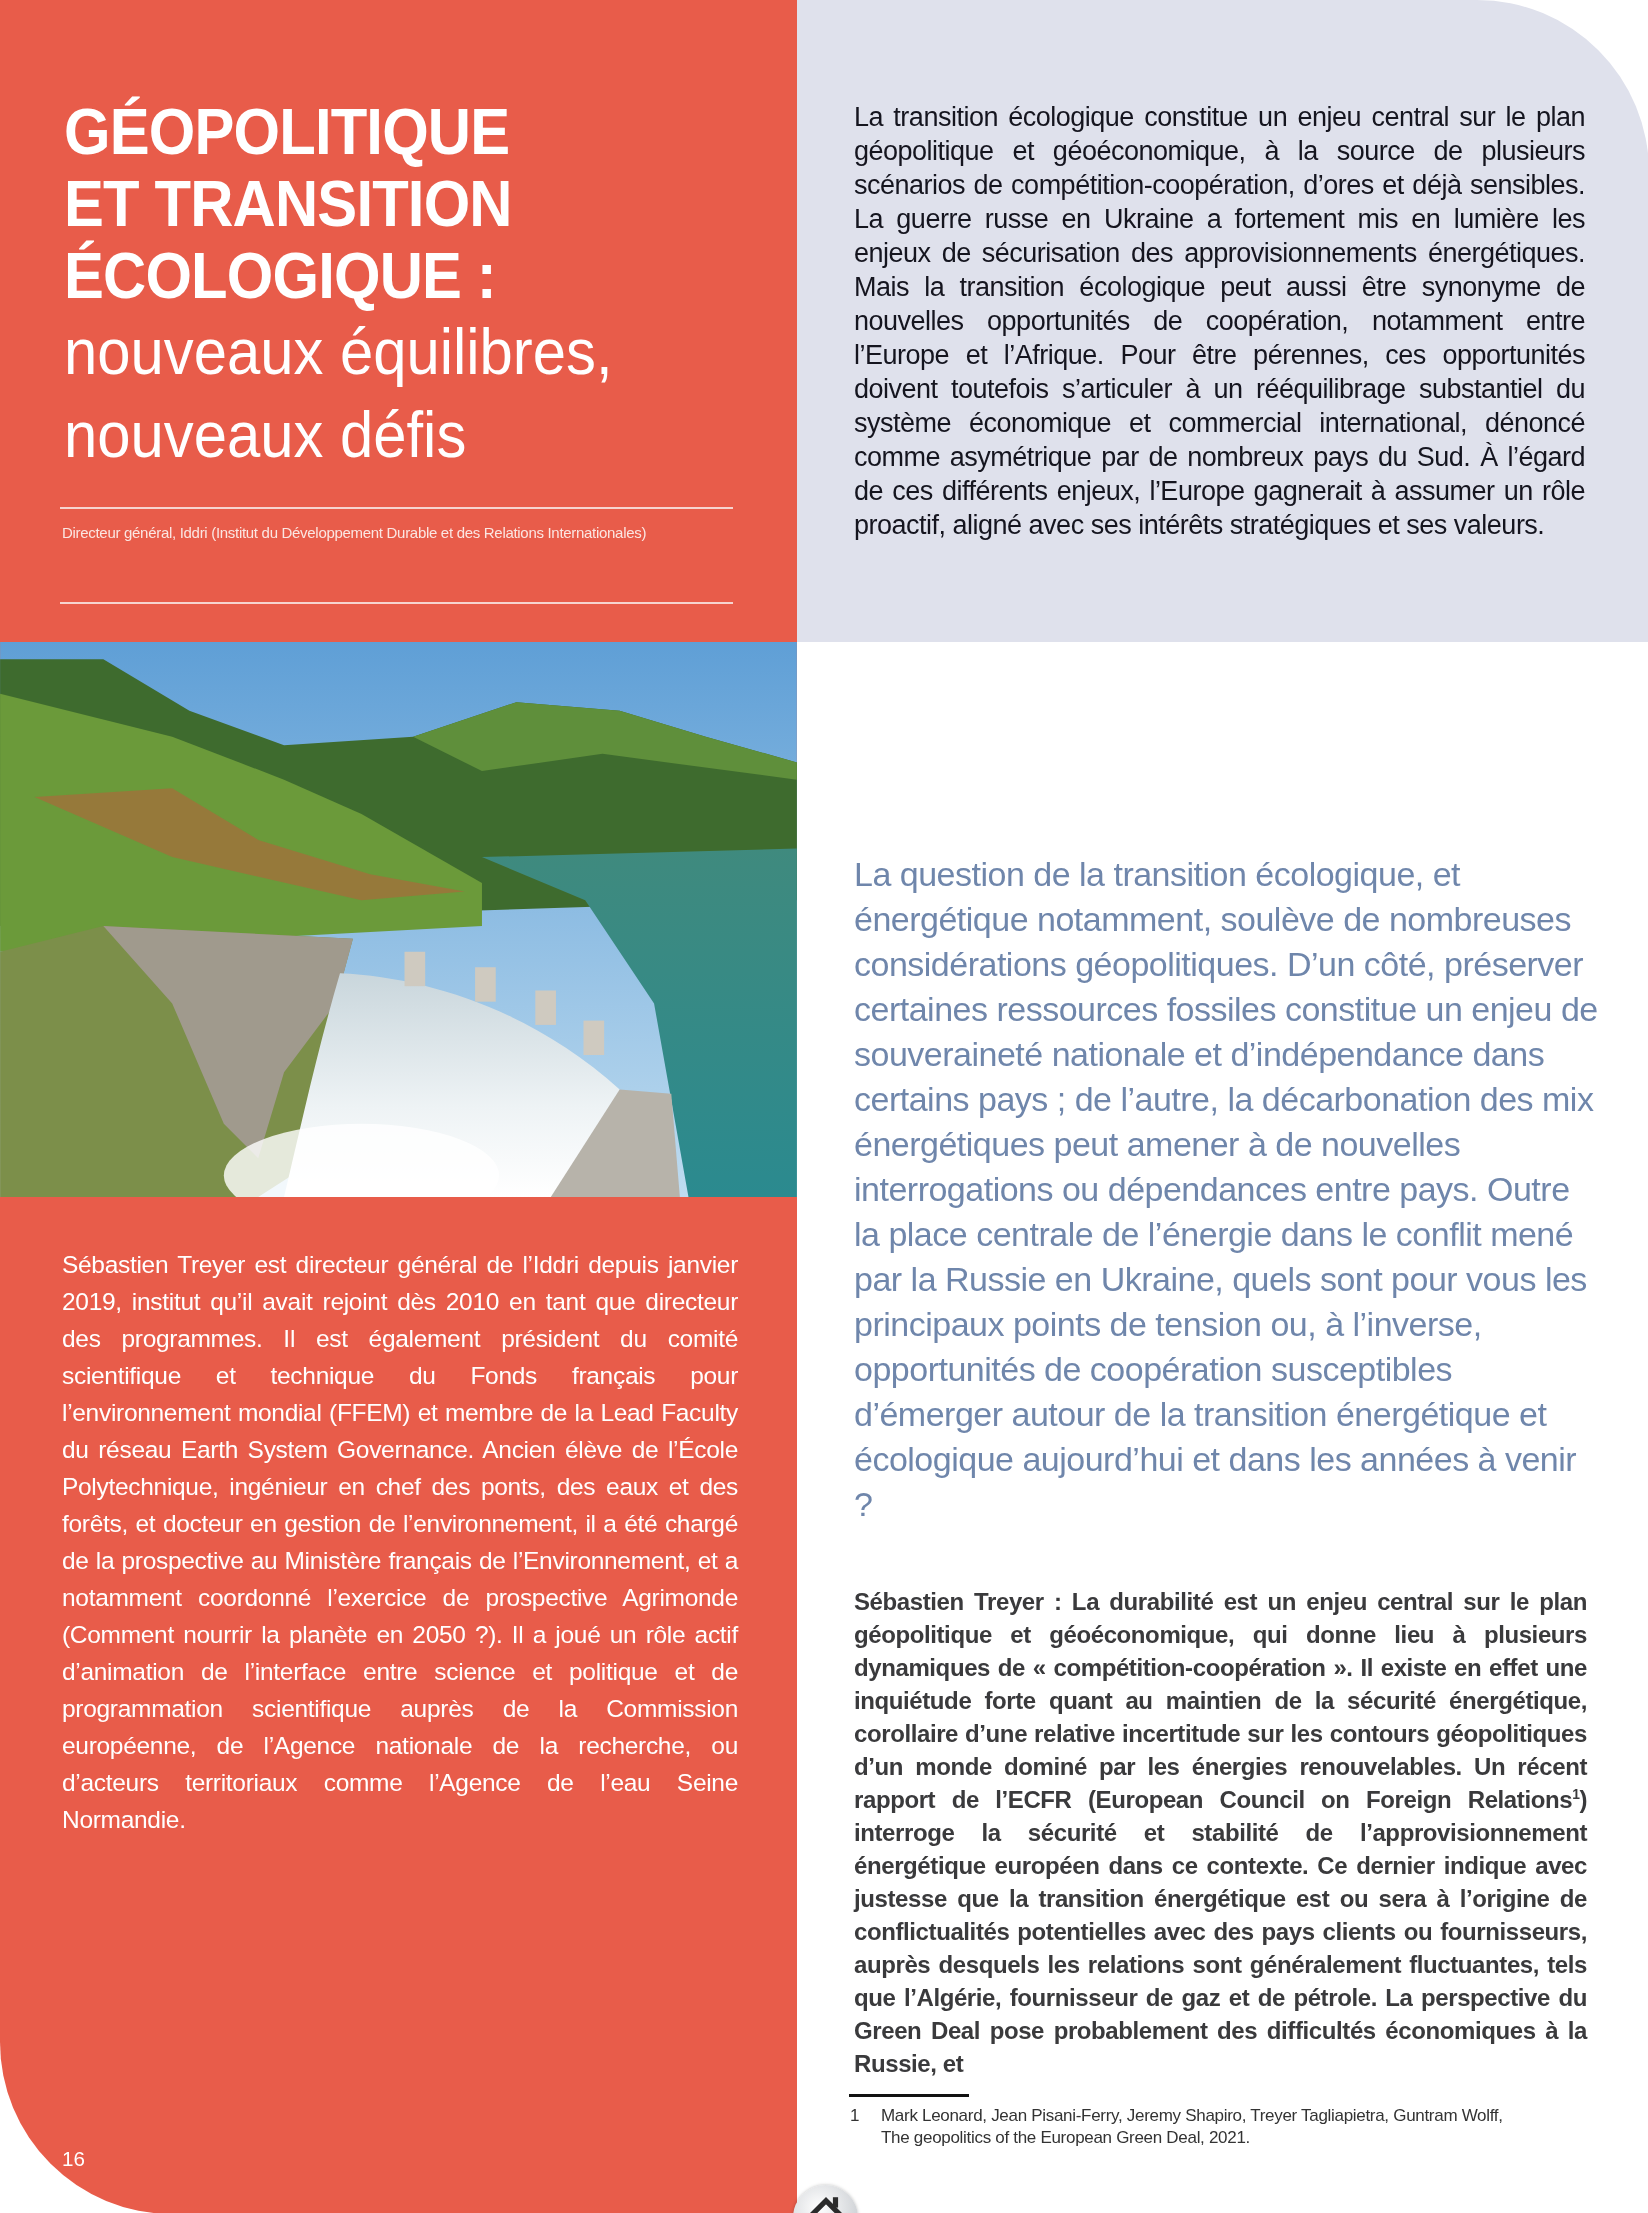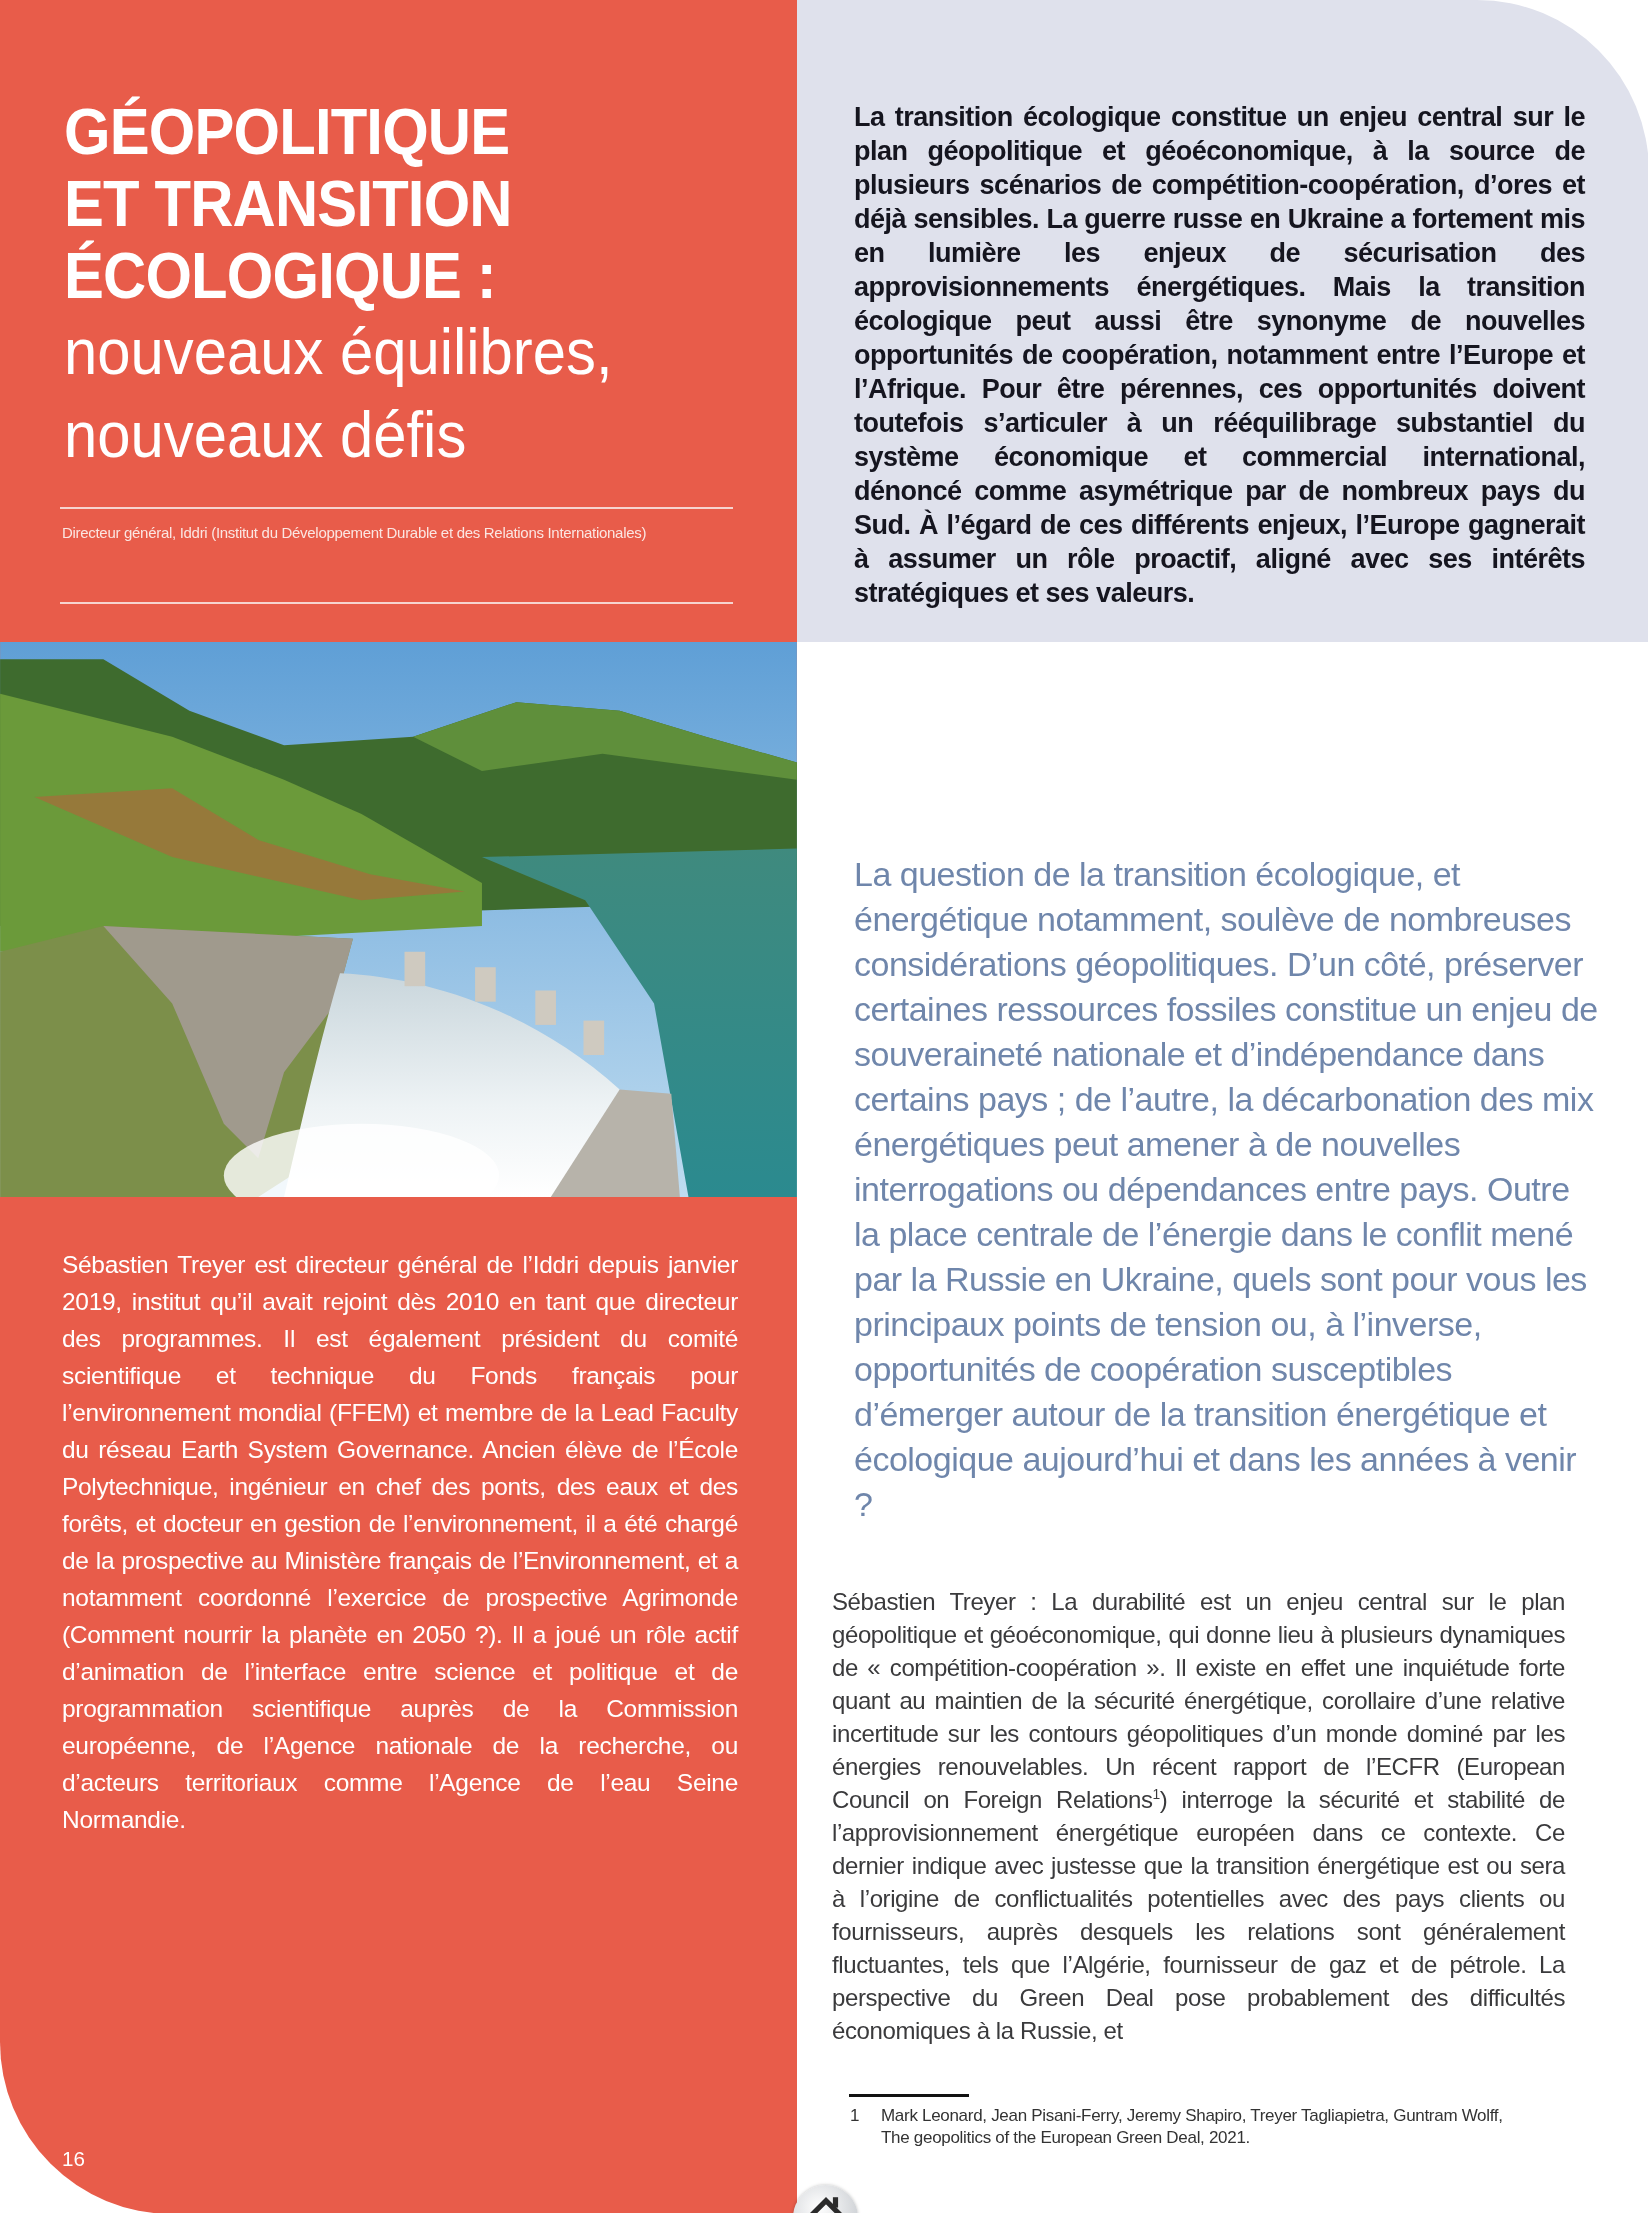--- a/index.html
+++ b/index.html
@@ -31,21 +31,21 @@
   }
   .rule { position: absolute; left: 60px; width: 673px; height: 1.7px; background: #f6d4cf; }
   .rule.r1 { top: 507px; }
   .rule.r2 { top: 602px; }
   .author-block { position: absolute; left: 62px; top: 521px; width: 671px; color: #fff; }
   .author-name { font-weight: bold; font-size: 20px; line-height: 24px; letter-spacing: -0.4px; }
   .author-role { font-size: 15px; line-height: 24px; color: #fbe6e2; letter-spacing: -0.3px; }
 
   .lead {
     position: absolute; left: 854px; top: 100px; width: 731px;
-    font-family: "Liberation Sans", sans-serif; font-weight: bold;
+    font-family: "Liberation Sans", sans-serif; font-weight: normal;
     font-size: 27px; line-height: 34px; color: #15151f;
     text-align: justify; letter-spacing: -0.5px;
   }
 
   .photo {
     position: absolute; left: 0; top: 642px; width: 797px; height: 555px; overflow: hidden;
   }
   .photo svg { display: block; }
 
   .bio {
@@ -53,23 +53,23 @@
     font-size: 24.5px; line-height: 37px; color: #fff;
     text-align: justify; letter-spacing: -0.3px;
   }
 
   .question {
     position: absolute; left: 854px; top: 852px; width: 749px;
     font-size: 34px; line-height: 45px; color: #6f86ab;
     letter-spacing: -0.5px;
   }
   .answer {
-    position: absolute; left: 832px; top: 1585px; width: 733px;
+    position: absolute; left: 854px; top: 1585px; width: 733px;
     font-size: 24px; line-height: 33px; color: #3a3a3c;
-    text-align: justify; letter-spacing: -0.4px;
+    text-align: justify; letter-spacing: -0.4px; font-weight: bold;
   }
   .answer .speaker { color: #3a3a3c; }
   .answer sup { font-size: 13.8px; line-height: 0; }
 
   .fn-rule { position: absolute; left: 849px; top: 2094px; width: 120px; height: 2.6px; background: #111; }
   .footnote {
     position: absolute; left: 850px; top: 2105px; width: 740px;
     font-size: 17px; line-height: 22.4px; color: #333; letter-spacing: -0.3px;
   }
   .footnote .num { position: absolute; left: 0; top: 0; }

